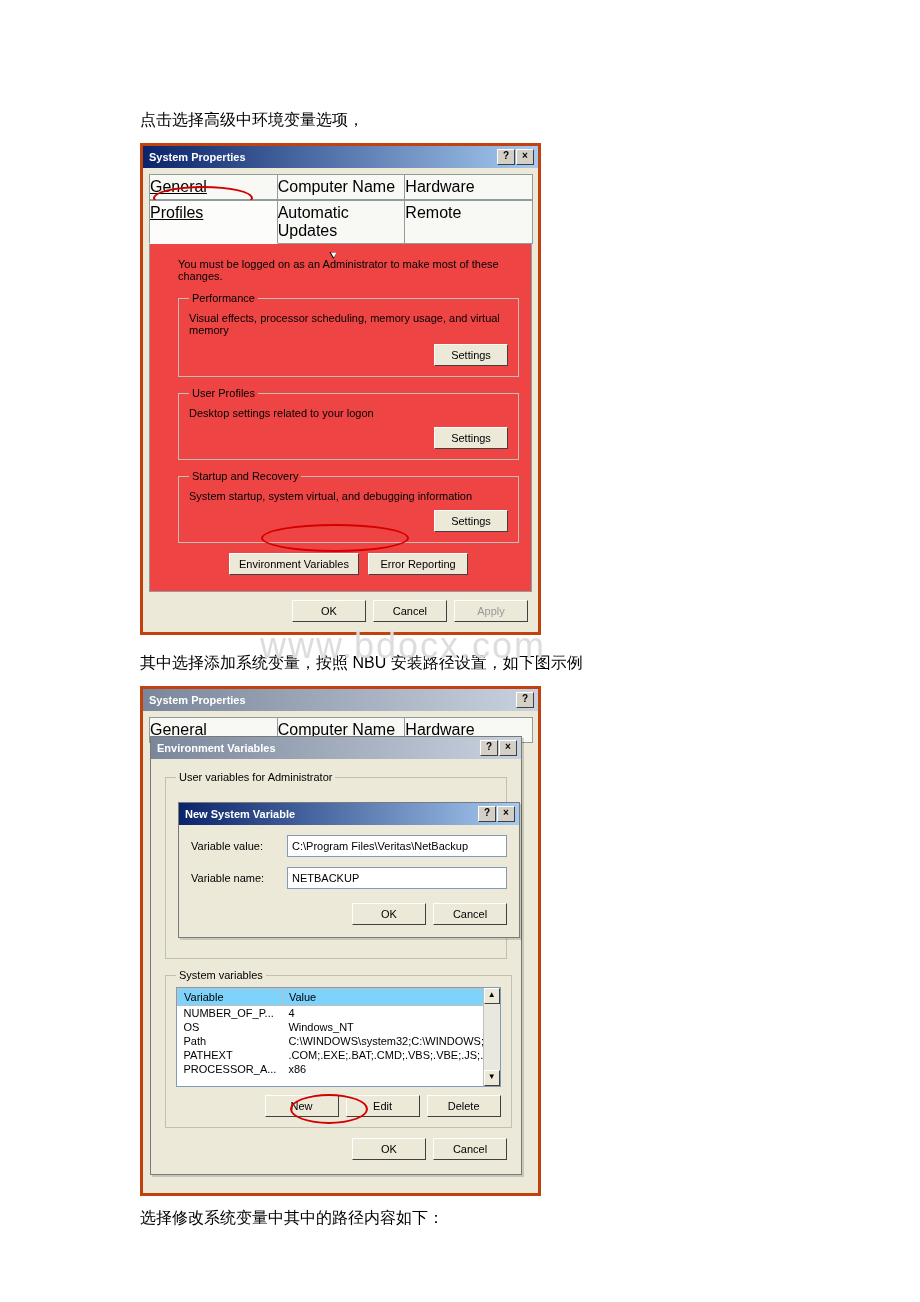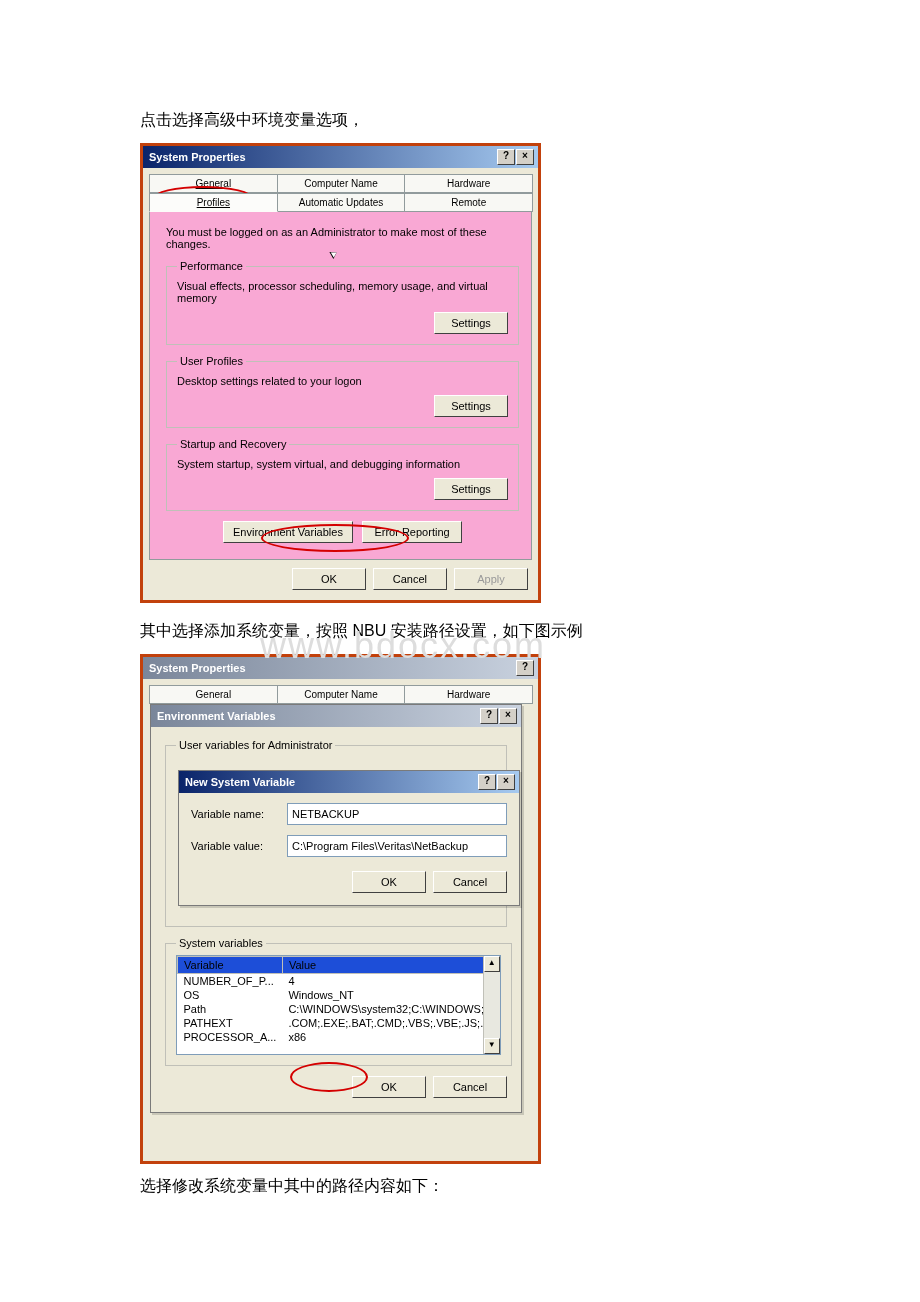--- a/index.html
+++ b/index.html
@@ -62,40 +62,39 @@
     text-align: center;
     color: #000;
     font-weight: bold;
   }
 
   
   .tabs-wrap { padding: 6px 6px 0 6px; }
   .tabs-row { display: flex; }
   .tab {
     flex: 1;
-    text-align: center;
     padding: 3px 0;
     border: 1px solid #919b9c;
     background: #f8f8f4;
-    font-size: 10px;
+    font-size: 16px;
     position: relative;
     margin-right: -1px;
   }
   .tab.front-tab {
     background: #fcfcfa;
     border-bottom: 1px solid #fcfcfa;
     z-index: 2;
   }
   .tab-underline { text-decoration: underline; }
 
   .tab-body {
     border: 1px solid #919b9c;
     border-top: none;
-    padding: 10px 12px 12px 16px;
-    background: #f9a8d4;
+    padding: 10px 12px 12px 28px;
+    background: #ef4444;
   }
   .intro { margin: 4px 0 10px 0; }
 
   fieldset.group {
     border: 1px solid #c0c0b8;
     margin: 0 0 10px 0;
     padding: 6px 10px 10px 10px;
   }
   fieldset.group legend {
     padding: 0 3px;
@@ -148,21 +147,21 @@
   .env-body { padding: 12px 14px 14px 14px; }
   .listbox {
     border: 1px solid #7f9db9;
     background: #fff;
     width: 100%;
     border-collapse: collapse;
     font-size: 11px;
   }
   .listbox th {
     text-align: left;
-    background: #1d4ed8;
+    background: #7dd3fc;
     border: 1px solid #c0c0b8;
     padding: 2px 6px;
     font-weight: normal;
   }
   .listbox td {
     padding: 1px 6px;
     white-space: nowrap;
     overflow: hidden;
   }
   .list-wrap {
@@ -363,44 +362,49 @@
                   </tr>
             </tbody>
               </table>
             <div class="scroll-stub">
               <div class="scroll-arrow">▲</div>
               <div style="position:absolute; bottom:0; left:0; right:0;">
                 <div class="scroll-arrow">▼</div>
               </div>
             </div>
           </div>
+          <div class="btn-row-3">
+            <button class="btn">New</button>
+            <button class="btn">Edit</button>
+            <button class="btn">Delete</button>
+          </div>
         </fieldset>
 
         <div style="text-align:right; margin-top:10px;">
           <button class="btn">OK</button>
           <button class="btn" style="margin-left:4px;">Cancel</button>
         </div>
       </div>
     </div>
 
     <div class="new-sysvar">
       <div class="titlebar">
         <span class="title-text">New System Variable</span>
         <div class="tb-btns">
           <div class="tb-btn">?</div>
           <div class="tb-btn">×</div>
         </div>
       </div>
       <div class="form-row">
+        <label>Variable value:</label>
+        <input type="text" value="C:\Program Files\Veritas\NetBackup" style="">
+      </div>
+      <div class="form-row">
         <label>Variable name:</label>
         <input type="text" value="NETBACKUP" style="">
-      </div>
-      <div class="form-row">
-        <label>Variable value:</label>
-        <input type="text" value="C:\Program Files\Veritas\NetBackup" style="">
       </div>
       <div class="nsv-footer">
         <button class="btn">OK</button>
         <button class="btn">Cancel</button>
       </div>
     </div>
 
     <div class="red-rounded" style="top:148px; left:158px; width:210px; height:96px;"></div>
     <div class="red-ellipse" style="top:408px; left:150px; width:74px; height:26px;"></div>
   </div>

